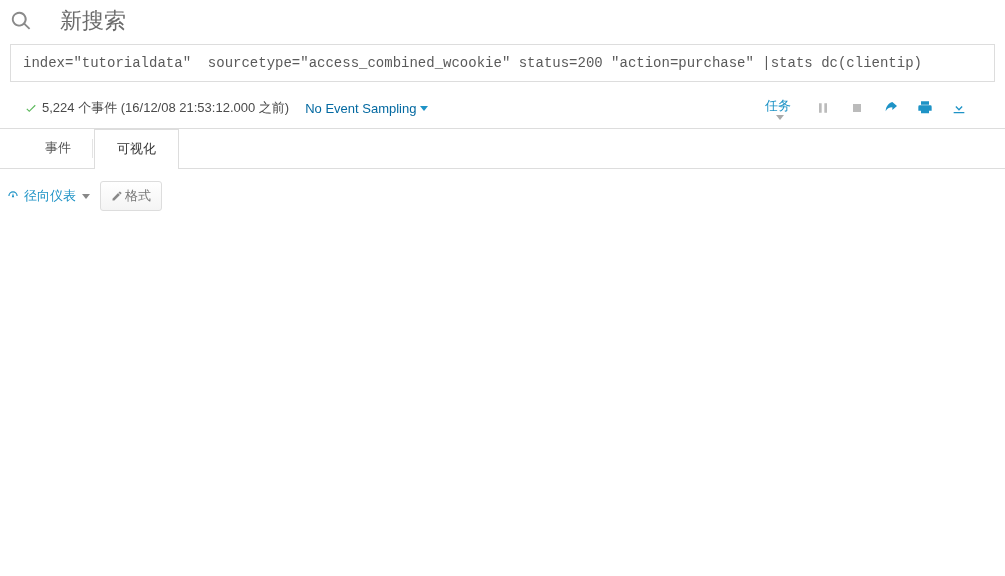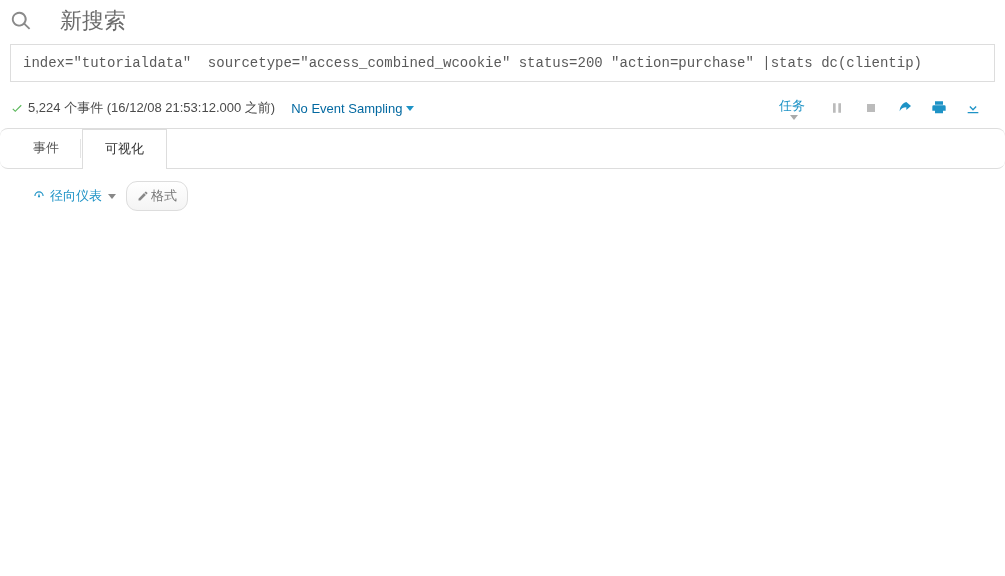--- a/index.html
+++ b/index.html
@@ -33,41 +33,40 @@
       background: #fff;
       padding: 10px 12px;
       font-family: "Courier New", monospace;
       font-size: 14px;
       color: #5a5a5a;
       white-space: pre;
     }
     .status-row {
       display: flex;
       align-items: center;
-      padding: 4px 10px 8px;
+      padding: 4px 24px 8px;
     }
     .check-icon { width: 14px; height: 14px; fill: #5cb85c; margin-right: 4px; }
     .event-count { color: #4a4a4a; }
     .sampling-link { color: #0369a1; margin-left: 16px; display: flex; align-items: center; cursor: pointer; }
     .caret-down { width:0;height:0;border-left:4px solid transparent;border-right:4px solid transparent;border-top:5px solid #1e93c6; margin-left:4px; }
     .status-spacer { flex: 1; }
     .task-link { color: #1e93c6; display: flex; align-items: center; cursor: pointer; margin-right: 10px; flex-direction: column; }
     .task-link .caret-down { border-top-color: #aaa; }
     .action-icons { display: flex; align-items: center; gap: 6px; padding: 0 8px; }
     .action-icons .ico { width: 28px; height: 24px; display:flex; align-items:center; justify-content:center; cursor: pointer; }
     .action-icons svg { width: 16px; height: 16px; }
     .ico.gray svg { fill: #bbb; }
     .ico.blue svg { fill: #1e93c6; }
     .tabs {
       display: flex;
       border-top: 1px solid #ddd;
       border-bottom: 1px solid #ddd;
-      padding: 0 10px;
+      padding: 0 22px;
       position: relative;
-      border-radius: 8px;
     }
     .tab {
       padding: 10px 22px;
       color: #555;
       cursor: pointer;
       border-right: 1px solid transparent;
       border-left: 1px solid transparent;
       position: relative;
     }
     .tab.sep::after {
@@ -80,35 +79,35 @@
       border-right: 1px solid #ddd;
       border-top: 1px solid #ddd;
       background: #fff;
       color: #333;
       margin-bottom: -1px;
       padding-bottom: 11px;
     }
     .toolbar {
       display: flex;
       align-items: center;
-      padding: 12px 32px;
+      padding: 12px 6px;
       gap: 10px;
     }
     .btn-link {
       color: #1e93c6;
       display: flex;
       align-items: center;
       cursor: pointer;
       font-size: 13px;
     }
     .refresh-icon { width:14px;height:14px; margin-right:4px; fill:#1e93c6;}
     .btn-link .caret-down-b { width:0;height:0;border-left:4px solid transparent;border-right:4px solid transparent;border-top:5px solid #888; margin-left:6px;}
     .pill-btn {
       border: 1px solid #ddd;
-      border-radius: 11px;
+      border-radius: 3px;
       padding: 5px 10px;
       color: #777;
       background: linear-gradient(#fff,#f4f4f4);
       display: flex;
       align-items: center;
       cursor: pointer;
       font-family: Liberation Serif, serif;
     }
     .pill-btn .pencil{width:12px;height:12px;fill:#888;margin-right:2px;}
     .pill-btn .caret-down-b { border-top-color:#aaa; }

